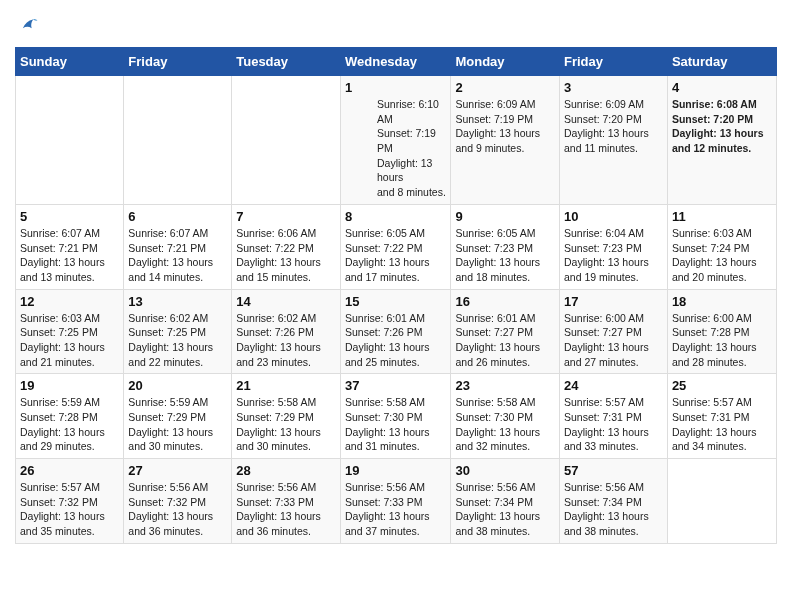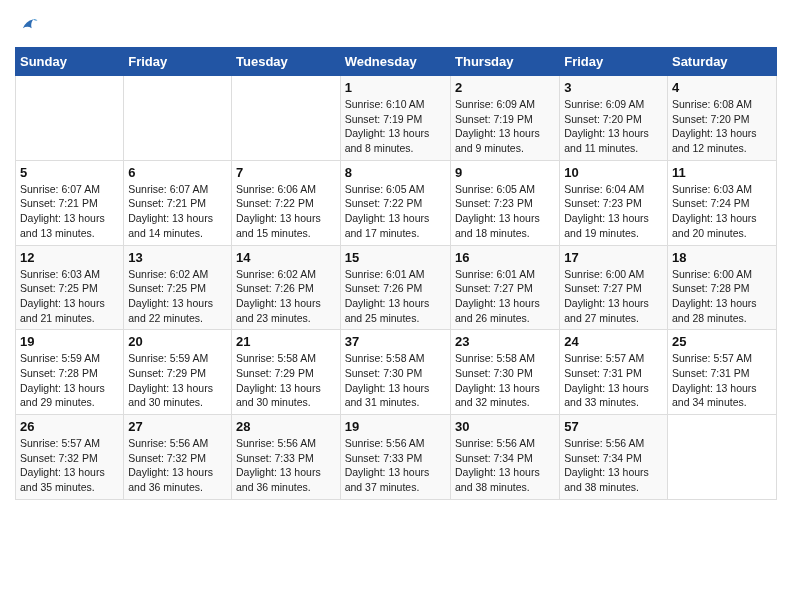--- a/index.html
+++ b/index.html
@@ -118,54 +118,54 @@
   </div>
 </div>
 
 <table class="calendar">
   <thead>
     <tr>
     <th>Sunday</th>
         <th>Friday</th>
         <th>Tuesday</th>
         <th>Wednesday</th>
-        <th>Thursday</th>
+        <th>Monday</th>
         <th>Friday</th>
         <th>Saturday</th>
       </tr>
   </thead>
   <tbody id="calendar-body">
   <tr>
         <td class="empty-cell"></td>
         <td class="empty-cell"></td>
         <td class="empty-cell"></td>
         <td>
           <span class="day-num">1</span>
-          <div class="day-info" style="white-space: pre-line;">Sunrise: 6:10 AM
+          <div class="day-info" style="white-space: pre-line; margin-left: 32px;">Sunrise: 6:10 AM
 Sunset: 7:19 PM
 Daylight: 13 hours
 and 8 minutes.</div>
         </td>
         <td>
           <span class="day-num">2</span>
           <div class="day-info" style="white-space: pre-line;">Sunrise: 6:09 AM
 Sunset: 7:19 PM
 Daylight: 13 hours
 and 9 minutes.</div>
         </td>
         <td>
           <span class="day-num">3</span>
           <div class="day-info" style="white-space: pre-line;">Sunrise: 6:09 AM
 Sunset: 7:20 PM
 Daylight: 13 hours
 and 11 minutes.</div>
         </td>
         <td>
           <span class="day-num">4</span>
-          <div class="day-info" style="white-space: pre-line;">Sunrise: 6:08 AM
+          <div class="day-info" style="white-space: pre-line; font-weight: bold;">Sunrise: 6:08 AM
 Sunset: 7:20 PM
 Daylight: 13 hours
 and 12 minutes.</div>
         </td>
       </tr>
       <tr>
         <td>
           <span class="day-num">5</span>
           <div class="day-info" style="white-space: pre-line;">Sunrise: 6:07 AM
 Sunset: 7:21 PM

